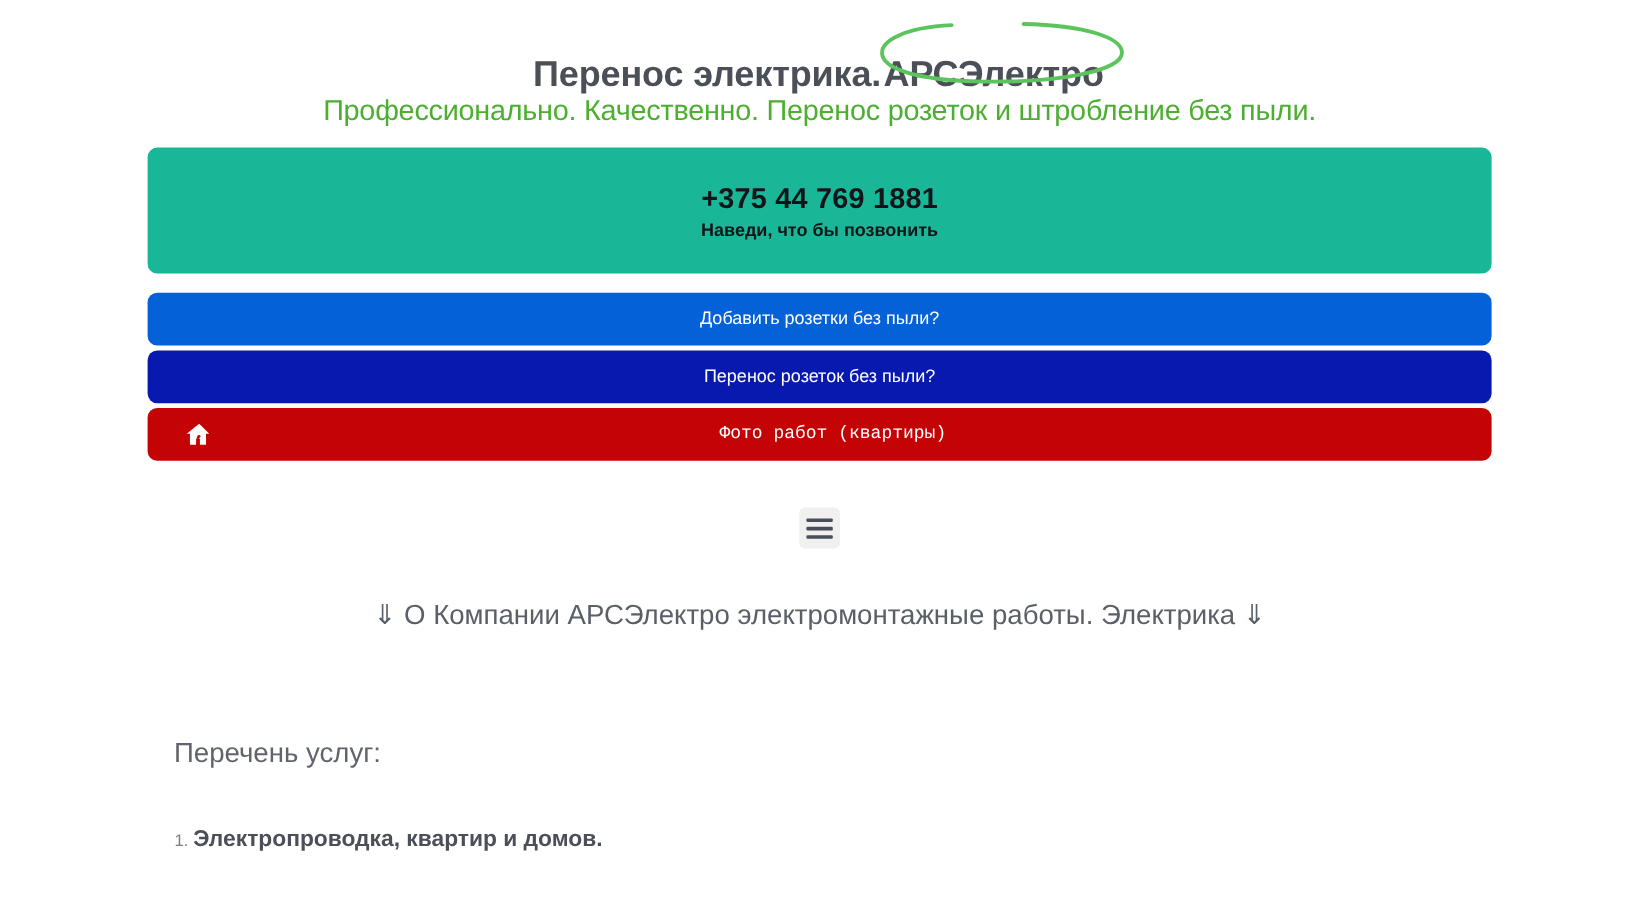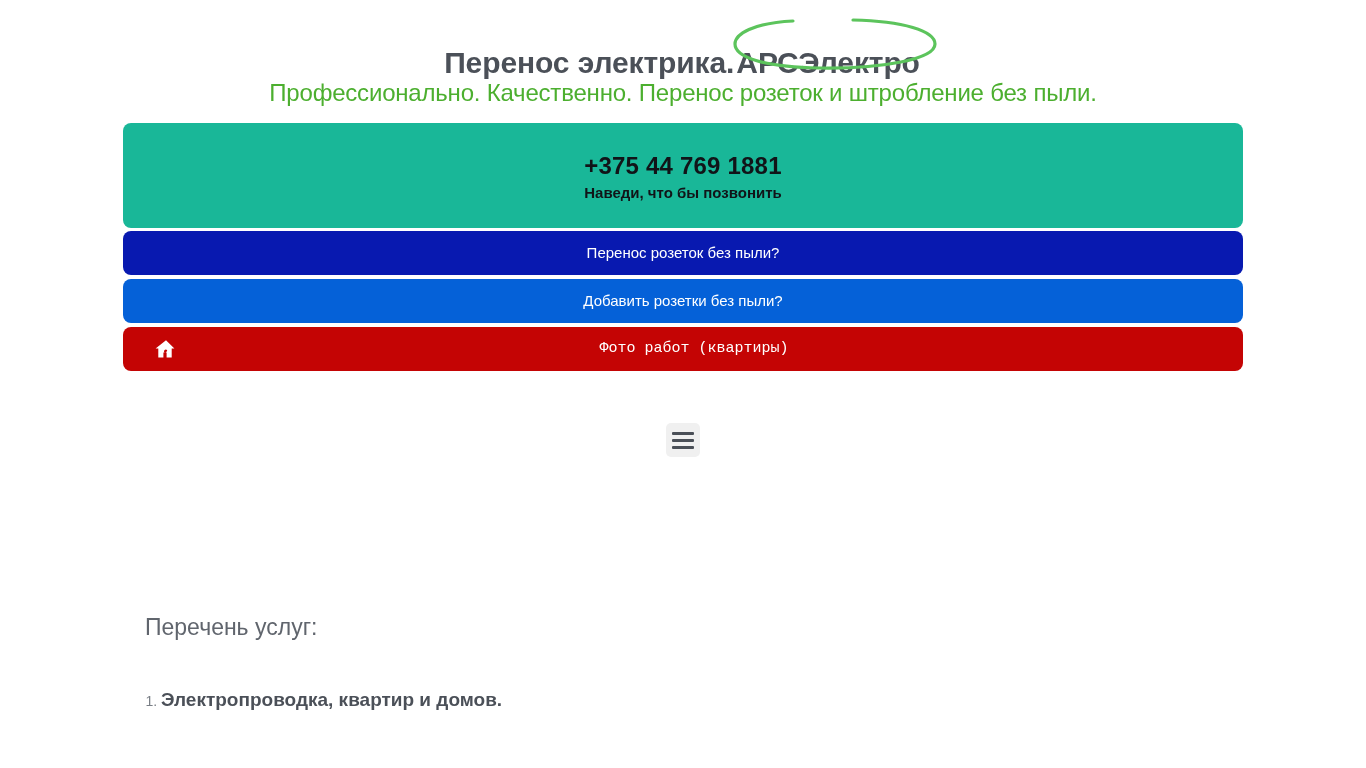--- a/index.html
+++ b/index.html
@@ -79,21 +79,21 @@
   }
   .banner {
     width: 100%;
     border-radius: 8px;
     text-align: center;
     position: relative;
   }
   .banner-phone {
     background: #19b798;
     height: 105px;
-    margin-bottom: 3px;
+    margin-bottom: 16px;
     padding-top: 28px;
   }
   .phone-number {
     font-size: 24px;
     font-weight: bold;
     color: #111418;
     line-height: 30px;
     letter-spacing: 0.2px;
   }
   .phone-hint {
@@ -221,23 +221,23 @@
 
   <div class="subtitle">Профессионально. Качественно. Перенос розеток и штробление без пыли.</div>
 
   <div class="banners">
 
     <div class="banner banner-phone">
       <div class="phone-number">+375 44 769 1881</div>
       <div class="phone-hint">Наведи, что бы позвонить</div>
     </div>
 
+    <a class="banner banner-link banner-blue">Добавить розетки без пыли?</a>
+
     <a class="banner banner-link banner-blue-dark">Перенос розеток без пыли?</a>
-
-    <a class="banner banner-link banner-blue">Добавить розетки без пыли?</a>
 
     <a class="banner banner-link banner-red">
       <span class="home-icon">
         <svg viewBox="0 0 24 24" width="24" height="24" xmlns="http://www.w3.org/2000/svg">
           <path fill="#ffffff" d="M12 3.2 L1.6 11.4 h2.7 V20.6 h5.1 v-5.2 h3.2 v5.2 h5.1 V11.4 h2.7 Z"></path>
           <path fill="#c40404" d="M10.6 13.1 c0.5 -0.9 2.1 -0.9 2.5 0.1 c0.3 0.9 -0.6 1.6 -1.3 1.9 l0.1 1.7 l-1.6 -1.4 c-0.5 -0.6 -0.2 -1.6 0.3 -2.3 z"></path>
         </svg>
       </span>
       <span class="label-shift">Фото работ (квартиры)</span>
     </a>
@@ -245,20 +245,21 @@
   </div>
 
   <div class="hamburger-wrap">
     <button class="hamburger" aria-label="Меню">
       <span class="bar"></span>
       <span class="bar"></span>
       <span class="bar"></span>
     </button>
   </div>
 
+  <h2 class="section-heading">⇓ О Компании АРСЭлектро электромонтажные работы. Электрика ⇓</h2>
 
   <div class="content">
 
     <h3 class="services-heading">Перечень услуг:</h3>
 
     <ol class="services-list">
       <li>
         <span class="item-text">Электропроводка, квартир и домов.</span>
       </li>
     </ol>

